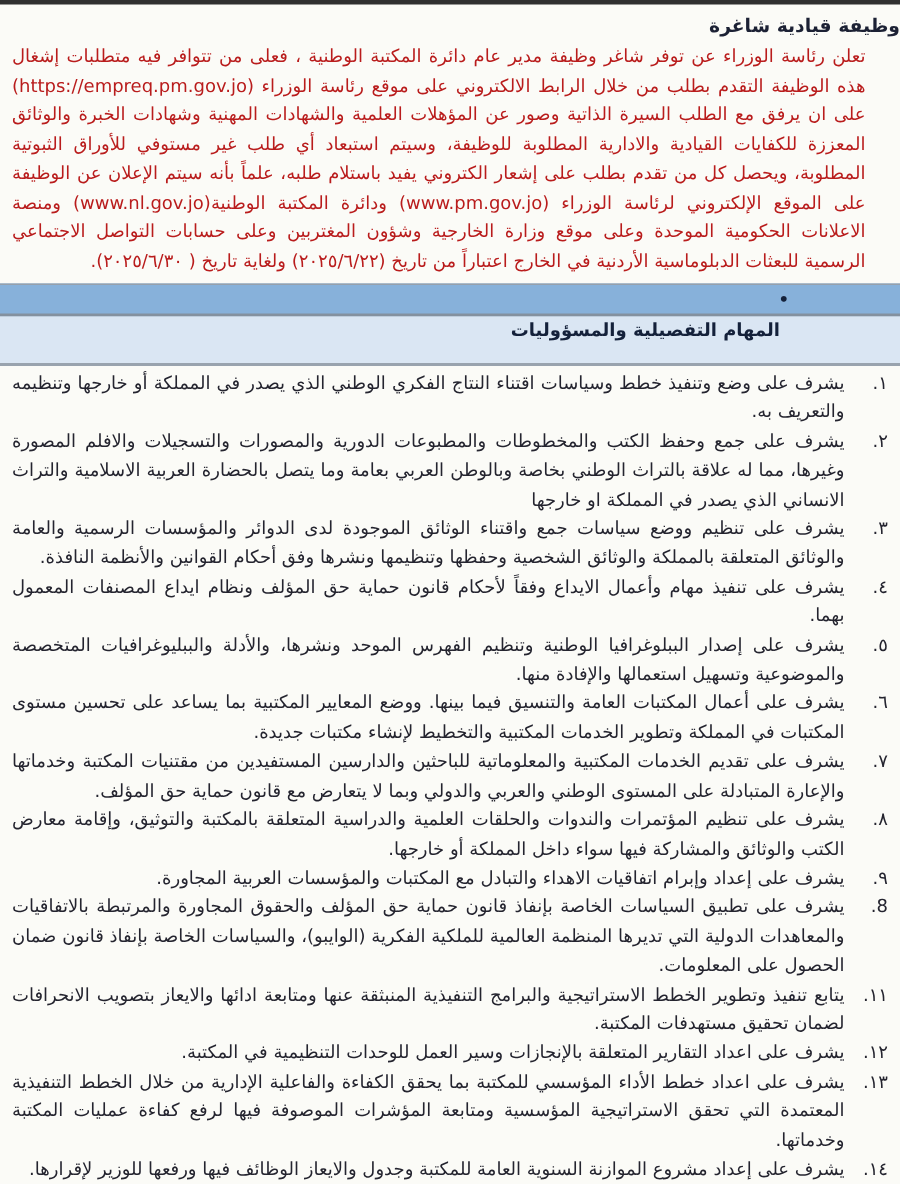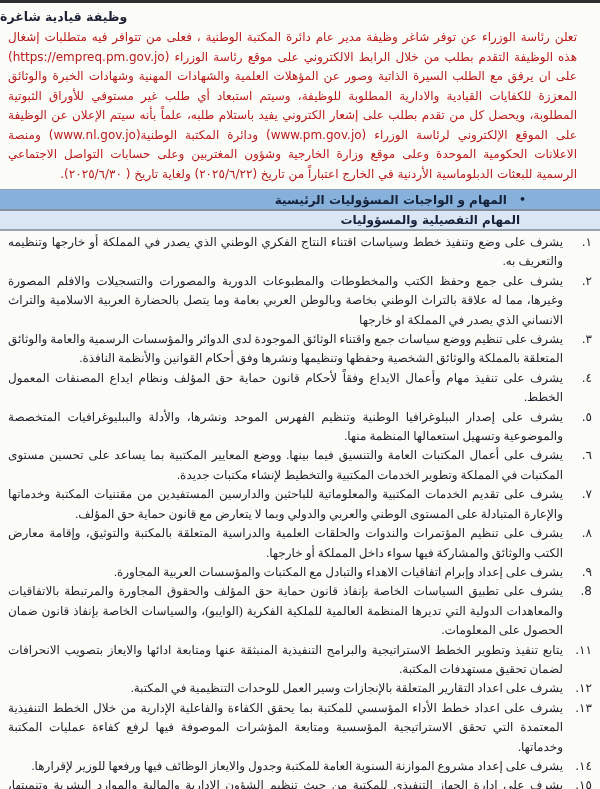--- a/index.html
+++ b/index.html
@@ -6,61 +6,60 @@
   body {
     width: 600px; height: 789px;
     background: #fbfbf7;
     font-family: "DejaVu Sans", sans-serif;
     color: #262633;
     overflow: hidden;
   }
   .doc { direction: rtl; width: 600px; height: 789px; position: relative; }
   .top-line { height: 3px; background: #303030; }
   .page-title {
-    font-size: 12.5px; font-weight: bold; text-align: left;
+    font-size: 12.5px; font-weight: bold; text-align: right;
     color: #1c2134; margin: 6px 0 4px 0;
   }
   .intro {
     font-size: 12px; line-height: 19.5px; text-align: justify;
     margin: 0 23px 5px 8px; color: #b91c1c;
   }
   .bar-main {
     display: flex; align-items: center;
     background: #87b1da;
     border-top: 1px solid #95a0ac;
     border-bottom: 2px solid #84919f;
     height: 19px; padding: 0 74px 0 8px;
     font-weight: bold; font-size: 12px; color: #14213a;
   }
   .bar-main .bullet { font-size: 11px; margin-left: 12px; line-height: 1; }
   .bar-sub {
     display: flex; align-items: center;
     background: #dae6f3;
     border-bottom: 2px solid #99a3ae;
-    height: 18px; padding: 0 80px 0 8px;
+    height: 18px; padding: 0 80px 13px 8px;
     font-weight: bold; font-size: 12px; color: #14213a;
   }
   .tasks { margin: 2px 8px 0 8px; font-size: 12px; line-height: 19.4px; color: #24242f; }
   .task { display: flex; }
   .task .num { flex: 0 0 24px; white-space: nowrap; }
-  .task .txt { flex: 1; text-align: justify; padding-right: 5px; font-family: Liberation Serif, serif; }
+  .task .txt { flex: 1; text-align: justify; padding-right: 5px; }
 </style>
 </head>
 <body>
 
 <div class="doc">
   <div class="top-line"></div>
 
   <div class="page-title">وظيفة قيادية شاغرة</div>
 
   <div class="intro">تعلن رئاسة الوزراء عن توفر شاغر وظيفة مدير عام دائرة المكتبة الوطنية ، فعلى من تتوافر فيه متطلبات إشغال هذه الوظيفة التقدم بطلب من خلال الرابط الالكتروني على موقع رئاسة الوزراء (https://empreq.pm.gov.jo) على ان يرفق مع الطلب السيرة الذاتية وصور عن المؤهلات العلمية والشهادات المهنية وشهادات الخبرة والوثائق المعززة للكفايات القيادية والادارية المطلوبة للوظيفة، وسيتم استبعاد أي طلب غير مستوفي للأوراق الثبوتية المطلوبة، ويحصل كل من تقدم بطلب على إشعار الكتروني يفيد باستلام طلبه، علماً بأنه سيتم الإعلان عن الوظيفة على الموقع الإلكتروني لرئاسة الوزراء (www.pm.gov.jo) ودائرة المكتبة الوطنية(www.nl.gov.jo) ومنصة الاعلانات الحكومية الموحدة وعلى موقع وزارة الخارجية وشؤون المغتربين وعلى حسابات التواصل الاجتماعي الرسمية للبعثات الدبلوماسية الأردنية في الخارج اعتباراً من تاريخ (٢٠٢٥/٦/٢٢) ولغاية تاريخ ( ٢٠٢٥/٦/٣٠).</div>
 
   <div class="bar-main">
     <span class="bullet">•</span>
-    <span>المهام و الواجبات المسؤوليات الرئيسية</span>
   </div>
 
   <div class="bar-sub">
     <span>المهام التفصيلية والمسؤوليات</span>
   </div>
 
   <div class="tasks">
     <div class="task">
         <span class="num">١.</span>
         <span class="txt">يشرف على وضع وتنفيذ خطط وسياسات اقتناء النتاج الفكري الوطني الذي يصدر في المملكة أو خارجها وتنظيمه والتعريف به.</span>
@@ -68,25 +67,25 @@
     <div class="task">
         <span class="num">٢.</span>
         <span class="txt">يشرف على جمع وحفظ الكتب والمخطوطات والمطبوعات الدورية والمصورات والتسجيلات والافلم المصورة وغيرها، مما له علاقة بالتراث الوطني بخاصة وبالوطن العربي بعامة وما يتصل بالحضارة العربية الاسلامية والتراث الانساني الذي يصدر في المملكة او خارجها</span>
       </div>
     <div class="task">
         <span class="num">٣.</span>
         <span class="txt">يشرف على تنظيم ووضع سياسات جمع واقتناء الوثائق الموجودة لدى الدوائر والمؤسسات الرسمية والعامة والوثائق المتعلقة بالمملكة والوثائق الشخصية وحفظها وتنظيمها ونشرها وفق أحكام القوانين والأنظمة النافذة.</span>
       </div>
     <div class="task">
         <span class="num">٤.</span>
-        <span class="txt">يشرف على تنفيذ مهام وأعمال الايداع وفقاً لأحكام قانون حماية حق المؤلف ونظام ايداع المصنفات المعمول الخطط.</span>
+        <span class="txt">يشرف على تنفيذ مهام وأعمال الايداع وفقاً لأحكام قانون حماية حق المؤلف ونظام ايداع المصنفات المعمول بهما.</span>
       </div>
     <div class="task">
         <span class="num">٥.</span>
-        <span class="txt">يشرف على إصدار الببلوغرافيا الوطنية وتنظيم الفهرس الموحد ونشرها، والأدلة والببليوغرافيات المتخصصة والموضوعية وتسهيل استعمالها المنظمة منها.</span>
+        <span class="txt">يشرف على إصدار الببلوغرافيا الوطنية وتنظيم الفهرس الموحد ونشرها، والأدلة والببليوغرافيات المتخصصة والموضوعية وتسهيل استعمالها والإفادة منها.</span>
       </div>
     <div class="task">
         <span class="num">٦.</span>
         <span class="txt">يشرف على أعمال المكتبات العامة والتنسيق فيما بينها. ووضع المعايير المكتبية بما يساعد على تحسين مستوى المكتبات في المملكة وتطوير الخدمات المكتبية والتخطيط لإنشاء مكتبات جديدة.</span>
       </div>
     <div class="task">
         <span class="num">٧.</span>
         <span class="txt">يشرف على تقديم الخدمات المكتبية والمعلوماتية للباحثين والدارسين المستفيدين من مقتنيات المكتبة وخدماتها والإعارة المتبادلة على المستوى الوطني والعربي والدولي وبما لا يتعارض مع قانون حماية حق المؤلف.</span>
       </div>
     <div class="task">

